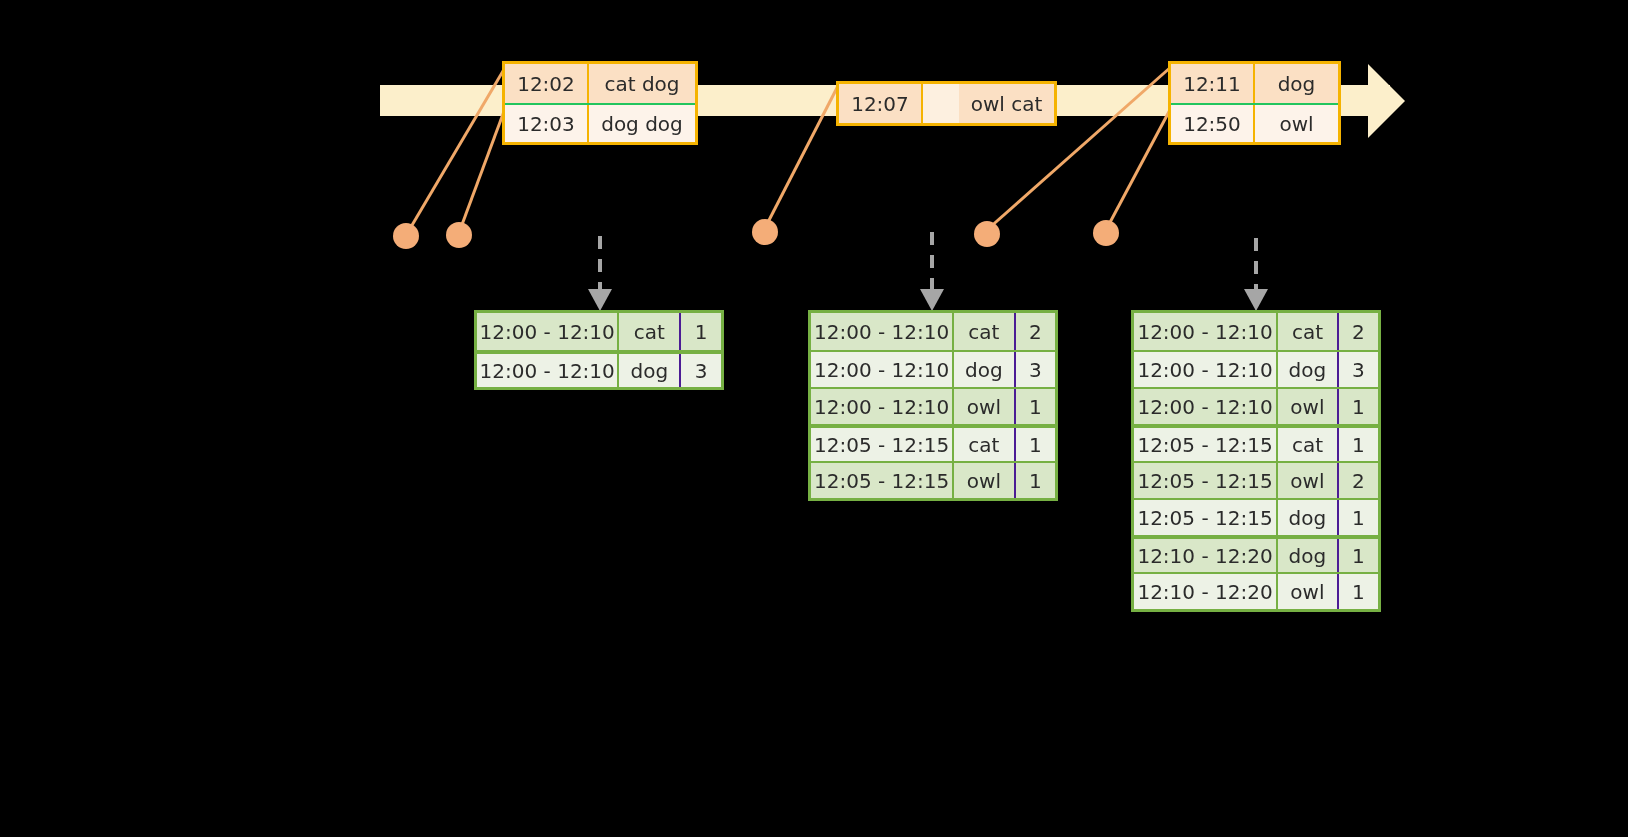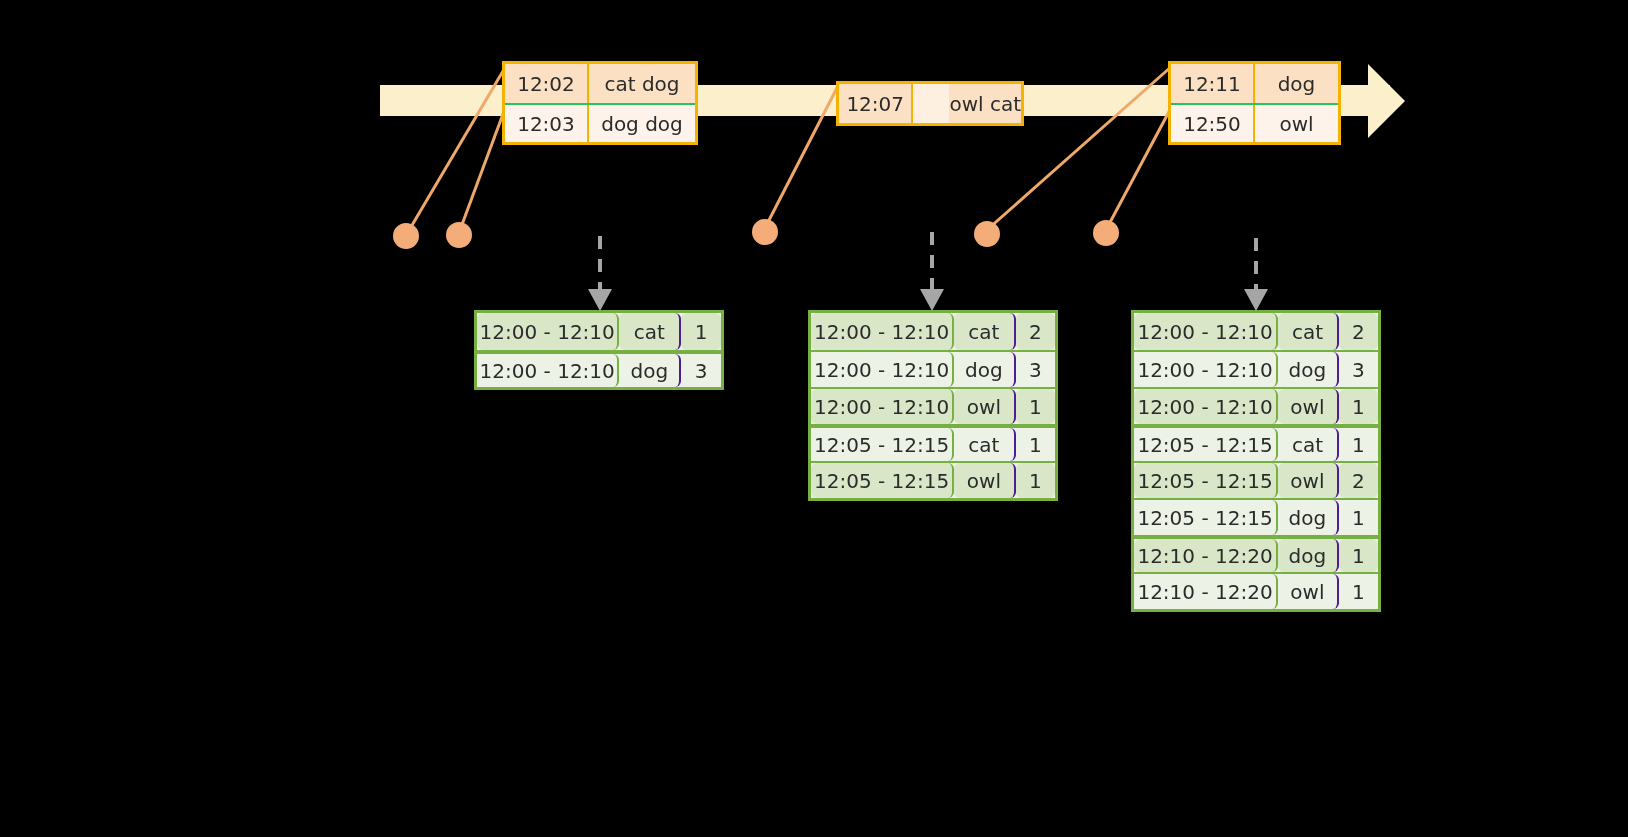--- a/index.html
+++ b/index.html
@@ -94,21 +94,20 @@
   .res-row.shade .res-cell { background: #D9E7C8; }
   .res-cell {
     display: flex;
     align-items: center;
     justify-content: center;
     box-sizing: border-box;
     font-size: 20px;
     color: #2b2b2b;
     background: #EDF2E6;
     white-space: nowrap;
-    border-radius: 6px;
   }
   .res-cell.window { width: 145px; border-right: 2px solid #76B043; }
   .res-cell.key    { width: 62px;  border-right: 2px solid #4c1d95; }
   .res-cell.count  { width: 40px; }
 
   .t1 .res-cell.window { width: 143px; }
   .t1 .res-cell.key    { width: 62px; }
   .t1 .res-cell.count  { width: 40px; }
 
   .t3 .res-cell.window { width: 147px; }
@@ -154,21 +153,21 @@
     <div class="event-row shade">
       <div class="ev-cell time">12:02</div>
       <div class="ev-cell val" style="background:#FBE0C4;">cat dog</div>
     </div>
     <div class="event-row">
       <div class="ev-cell time">12:03</div>
       <div class="ev-cell val">dog dog</div>
     </div>
   </div>
 
-  <div class="event-group" style="left:836px; top:81px; width:188px;">
+  <div class="event-group" style="left:836px; top:81px; width:221px;">
     <div class="event-row shade">
       <div class="ev-cell time">12:07</div>
       <div class="ev-cell val" style="background:#FBE0C4;margin-left:36px;">owl cat</div>
     </div>
   </div>
 
   <div class="event-group" style="left:1168px; top:61px; width:173px;">
     <div class="event-row shade">
       <div class="ev-cell time">12:11</div>
       <div class="ev-cell val" style="background:#FBE0C4;">dog</div>

